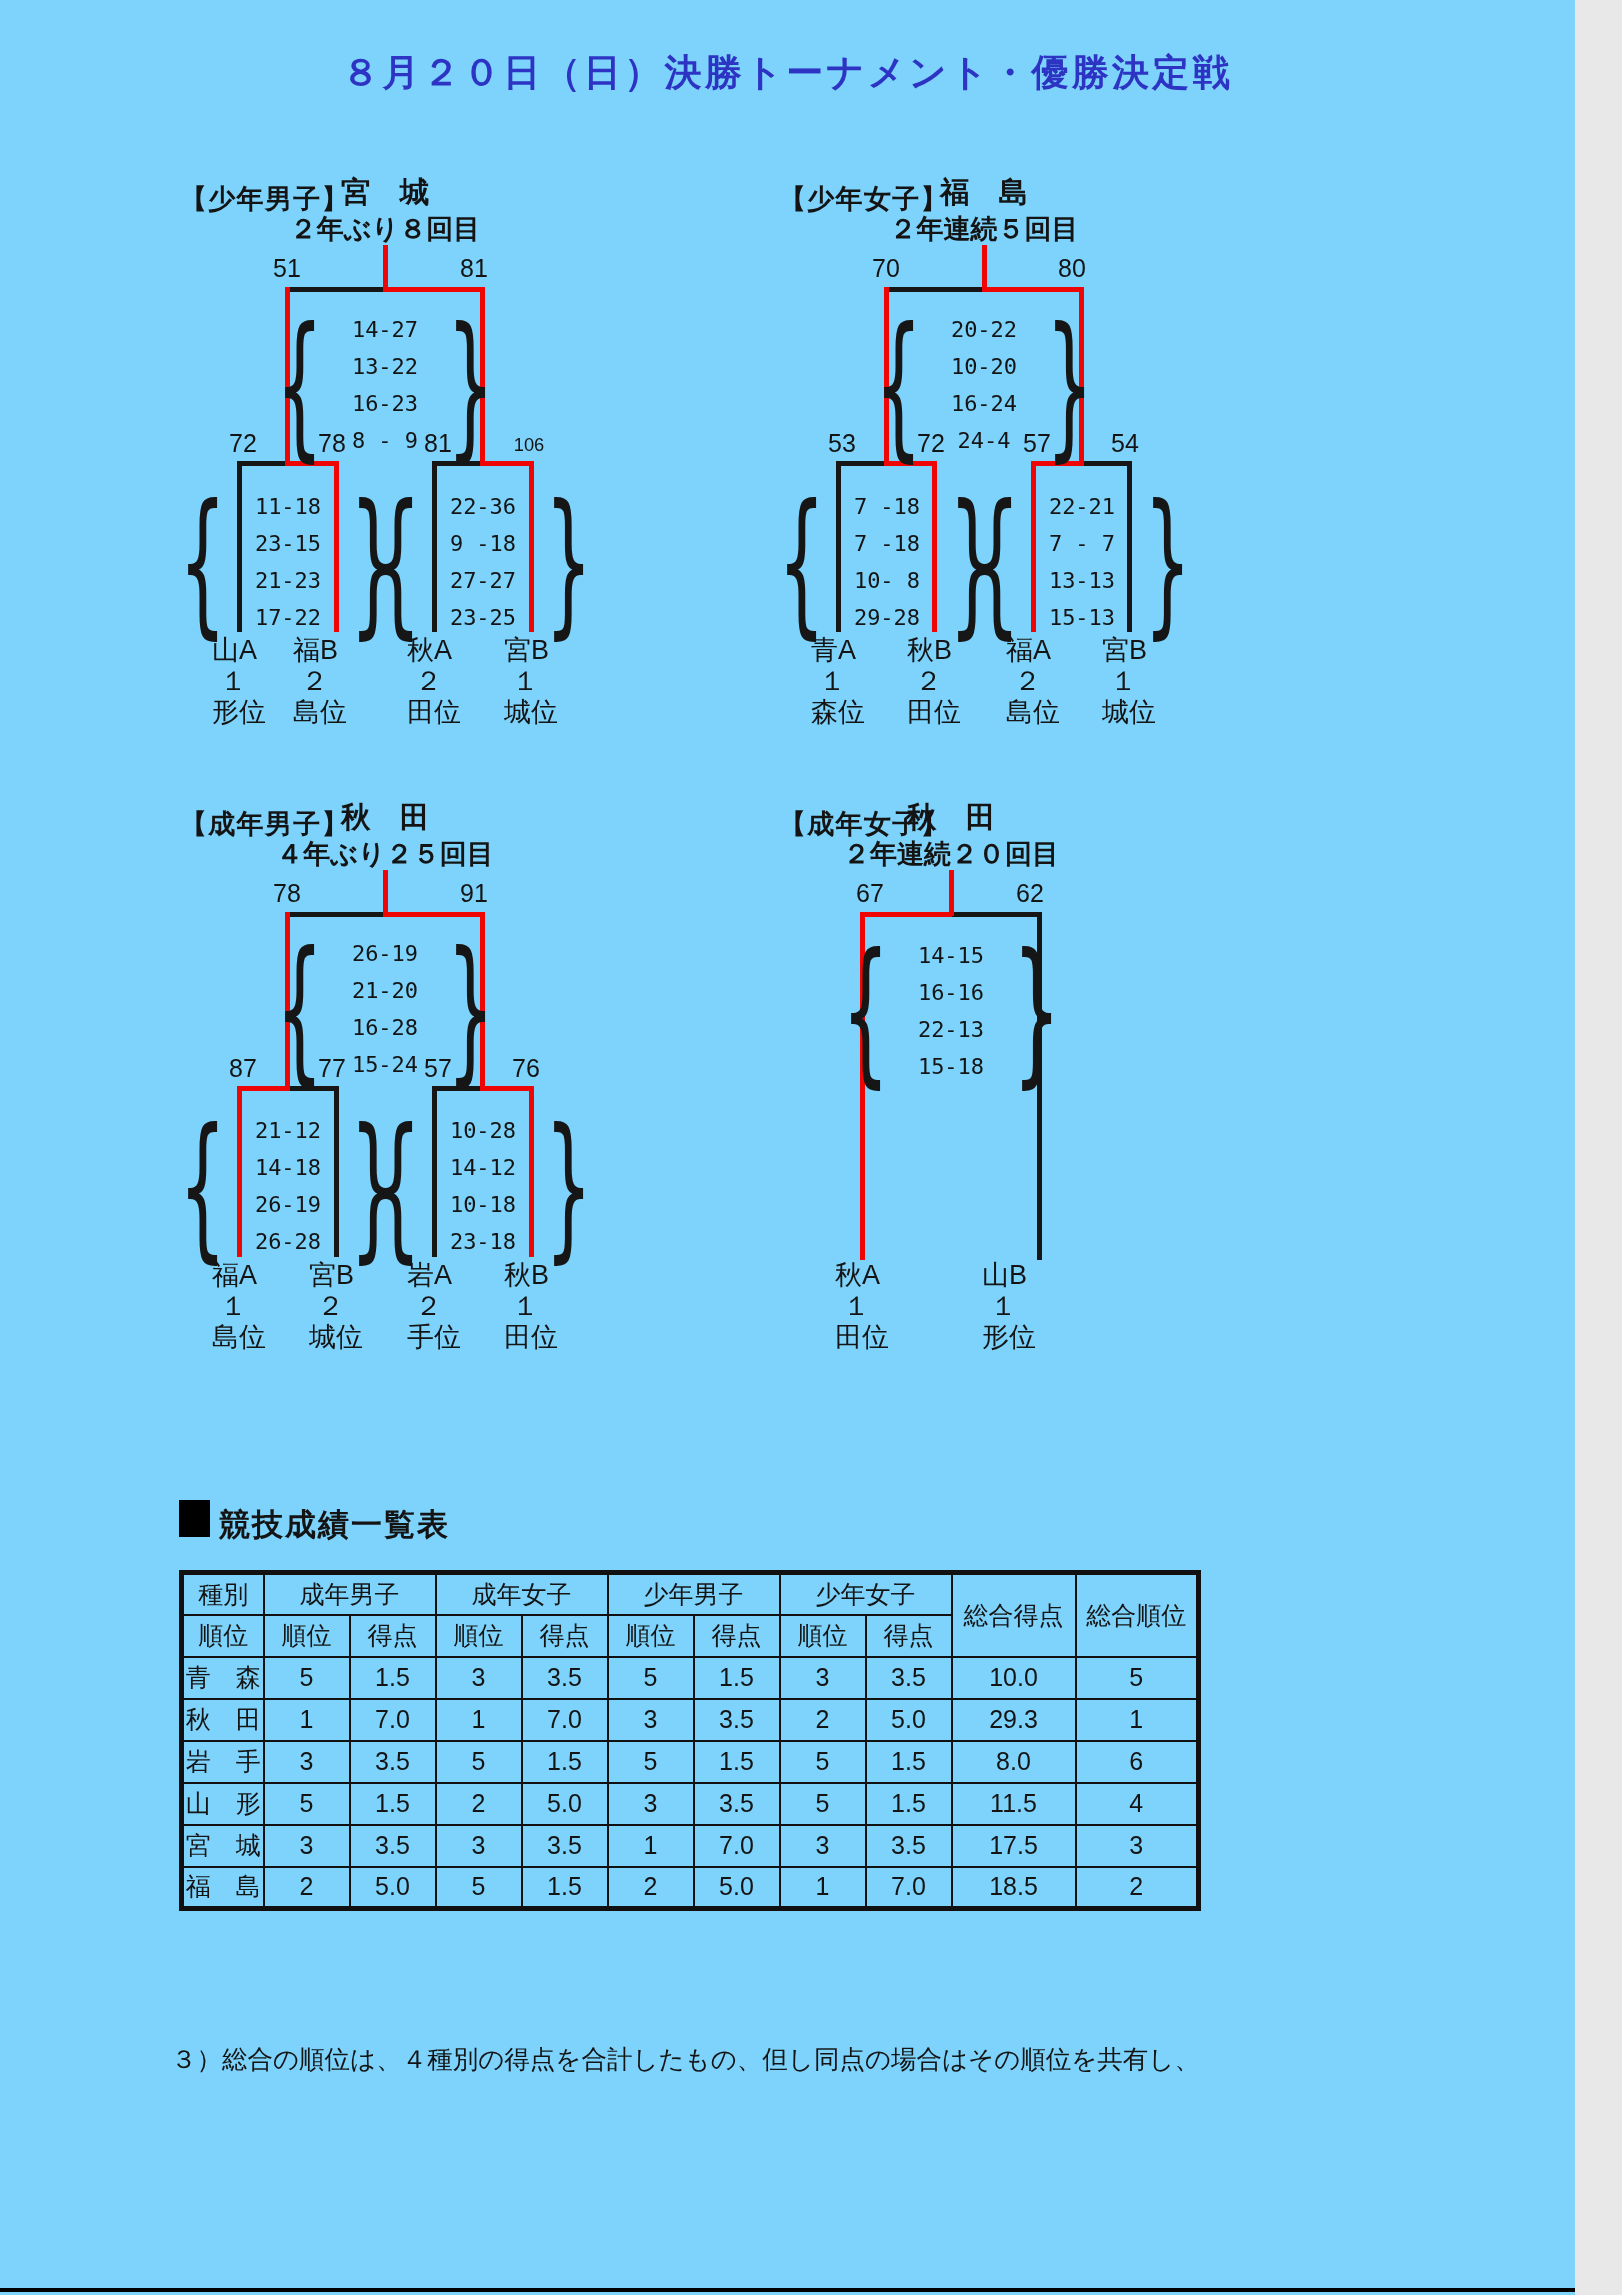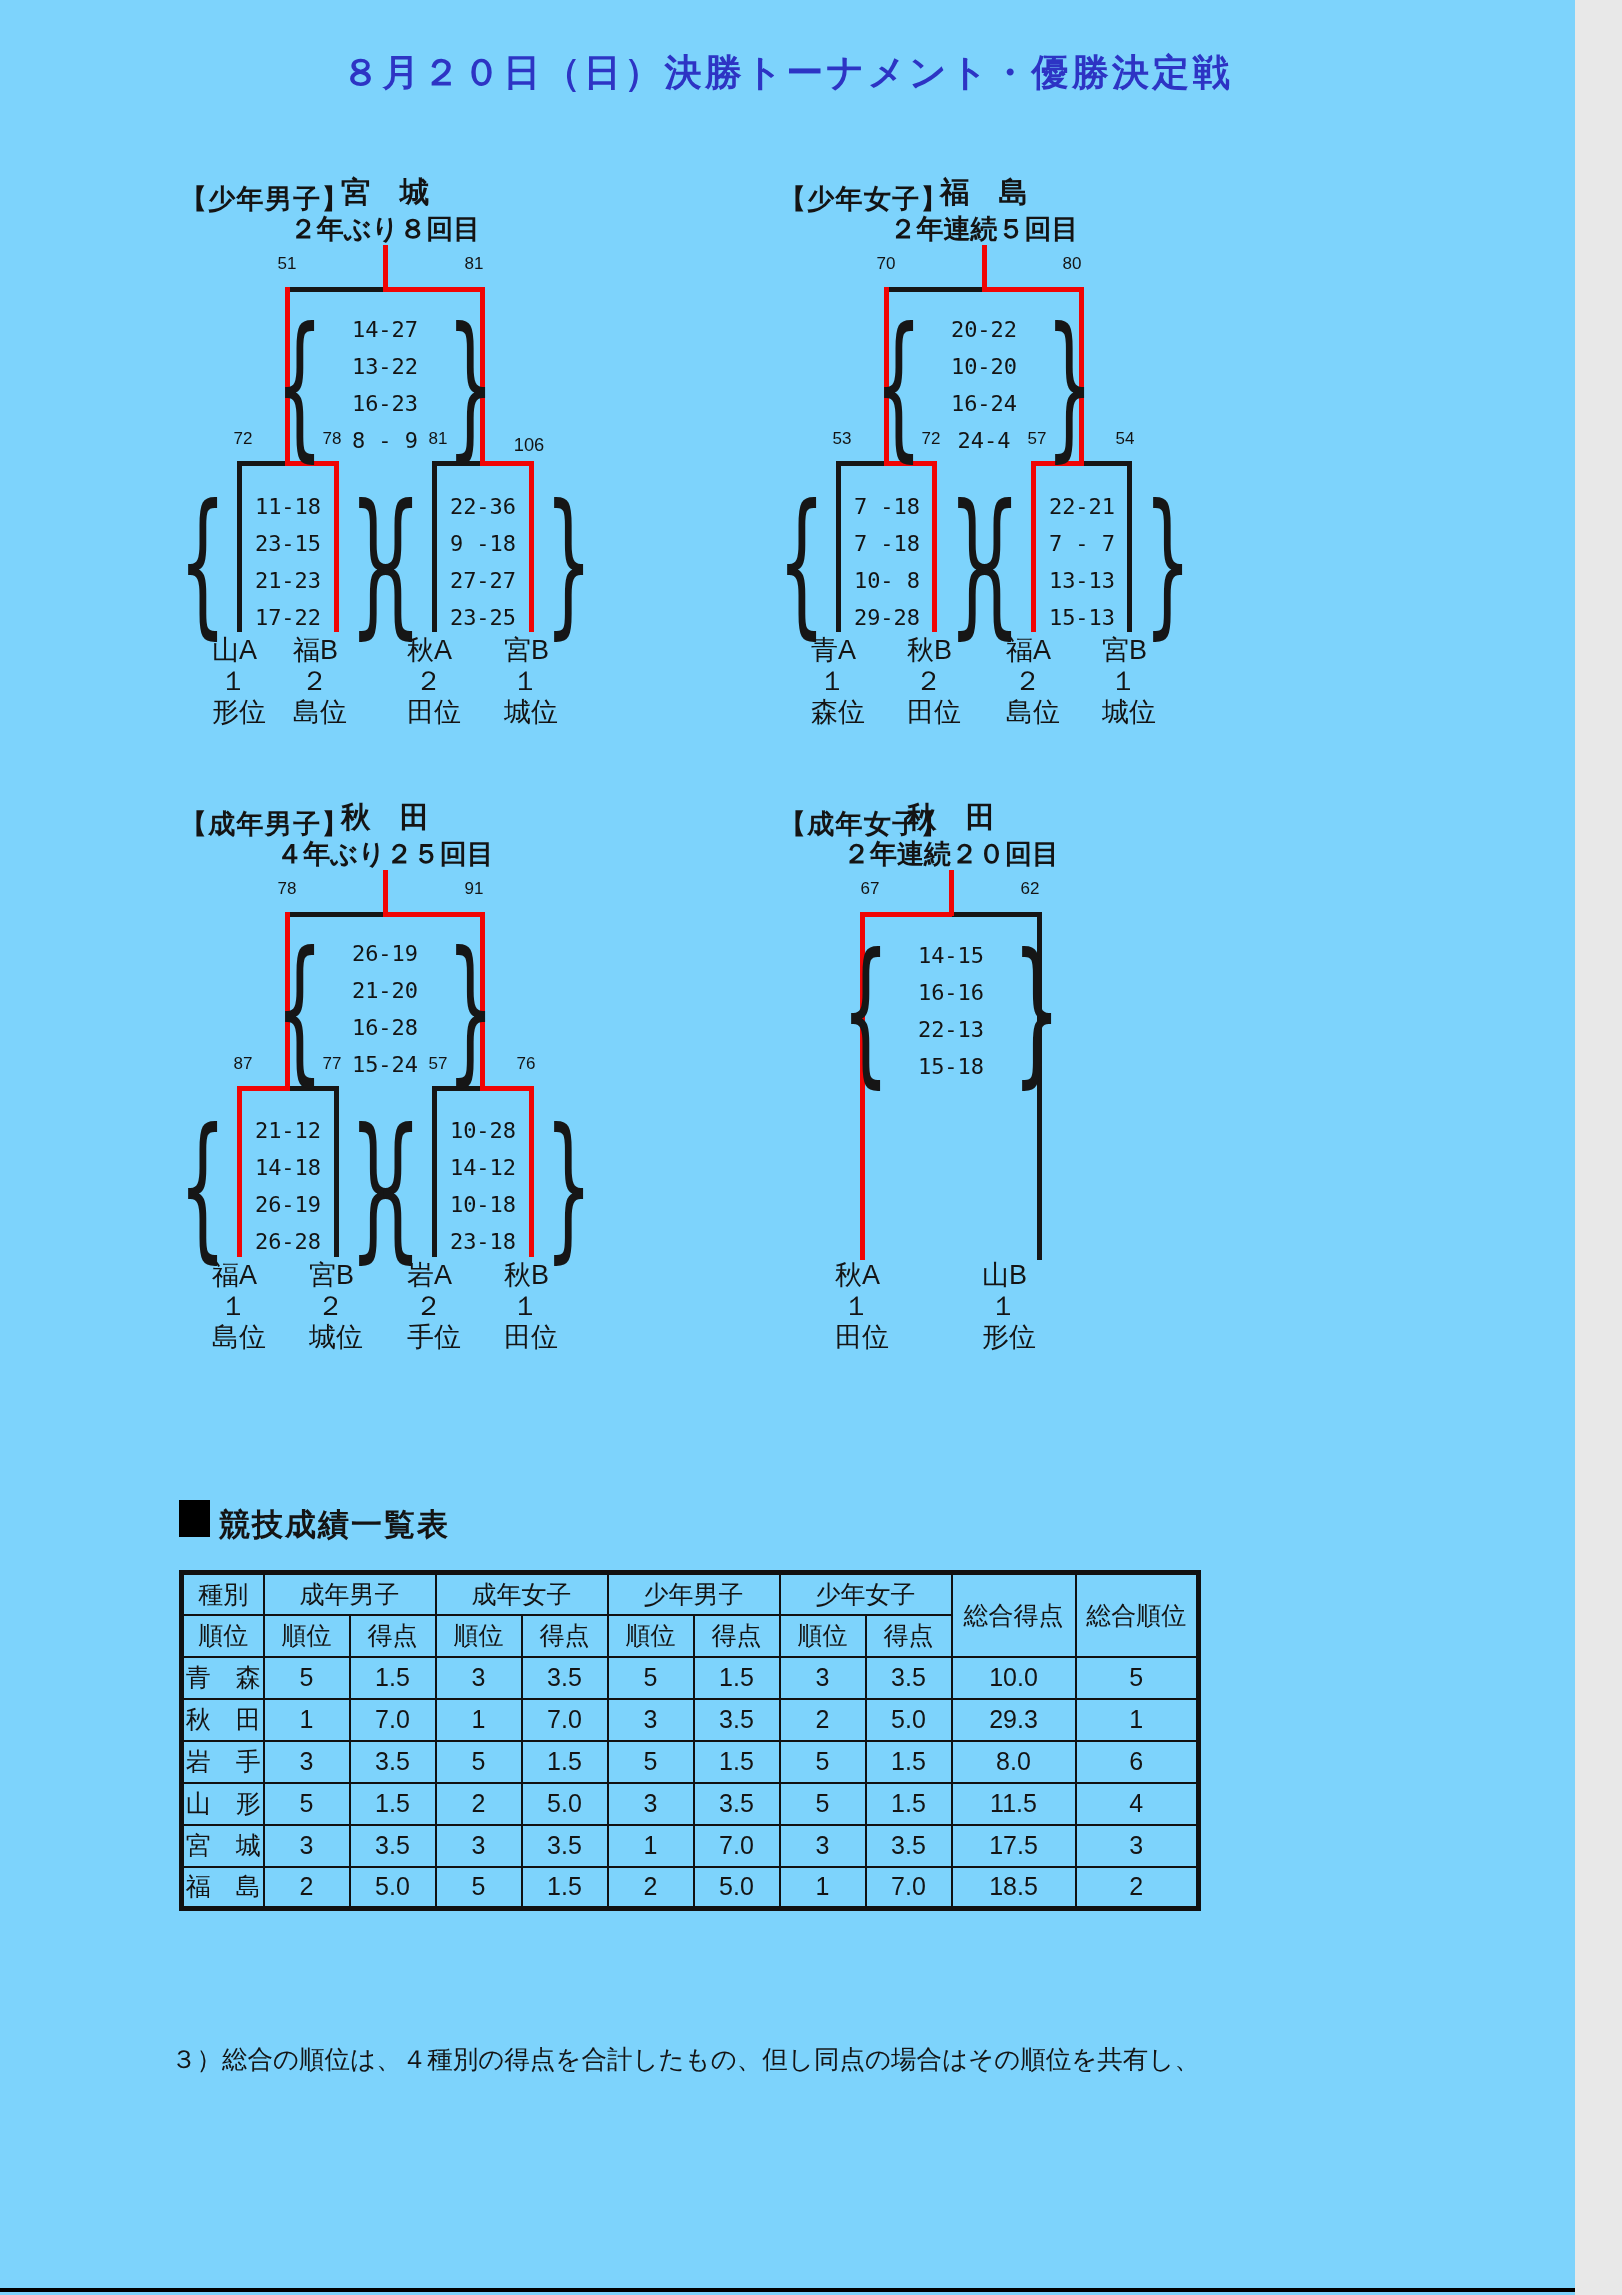--- a/index.html
+++ b/index.html
@@ -8,21 +8,21 @@
   .title{position:absolute;left:0;top:48px;width:100%;text-align:center;
          font-size:37px;font-weight:bold;color:#2d34c4;letter-spacing:3.3px;}
   
   .hline,.vline{position:absolute;background:#161616;}
   .hline{height:4.6px;} .vline{width:4.6px;}
   .red{background:#f00505;}
   
   .cat{position:absolute;font-size:27px;font-weight:bold;letter-spacing:1.3px;white-space:pre;}
   .champ{position:absolute;transform:translateX(-50%);font-size:29.4px;font-weight:bold;white-space:pre;}
   .champ-note{position:absolute;transform:translateX(-50%);font-size:27px;font-weight:bold;white-space:pre;}
-  .score{position:absolute;transform:translateX(-50%);font-size:17px;}
+  .score{position:absolute;transform:translateX(-50%);font-size:25px;}
   .score.small{font-size:18.3px;}
   .brace-box{position:absolute;transform:translateX(-50%);display:flex;align-items:center;}
   .brace{font-family:"DejaVu Sans",sans-serif;font-size:156px;line-height:1;
          transform:scaleX(.48);color:#161616;font-weight:normal;}
   .qlines{font-family:"DejaVu Sans Mono","Liberation Mono",monospace;font-size:22px;
           line-height:37px;text-align:center;white-space:pre;margin:0 2.6px;}
   .team{position:absolute;transform:translateX(-50%);font-size:27px;line-height:31px;
         text-align:left;white-space:pre;}
   .team div:nth-child(2){transform:translateX(7.9px);}
   

